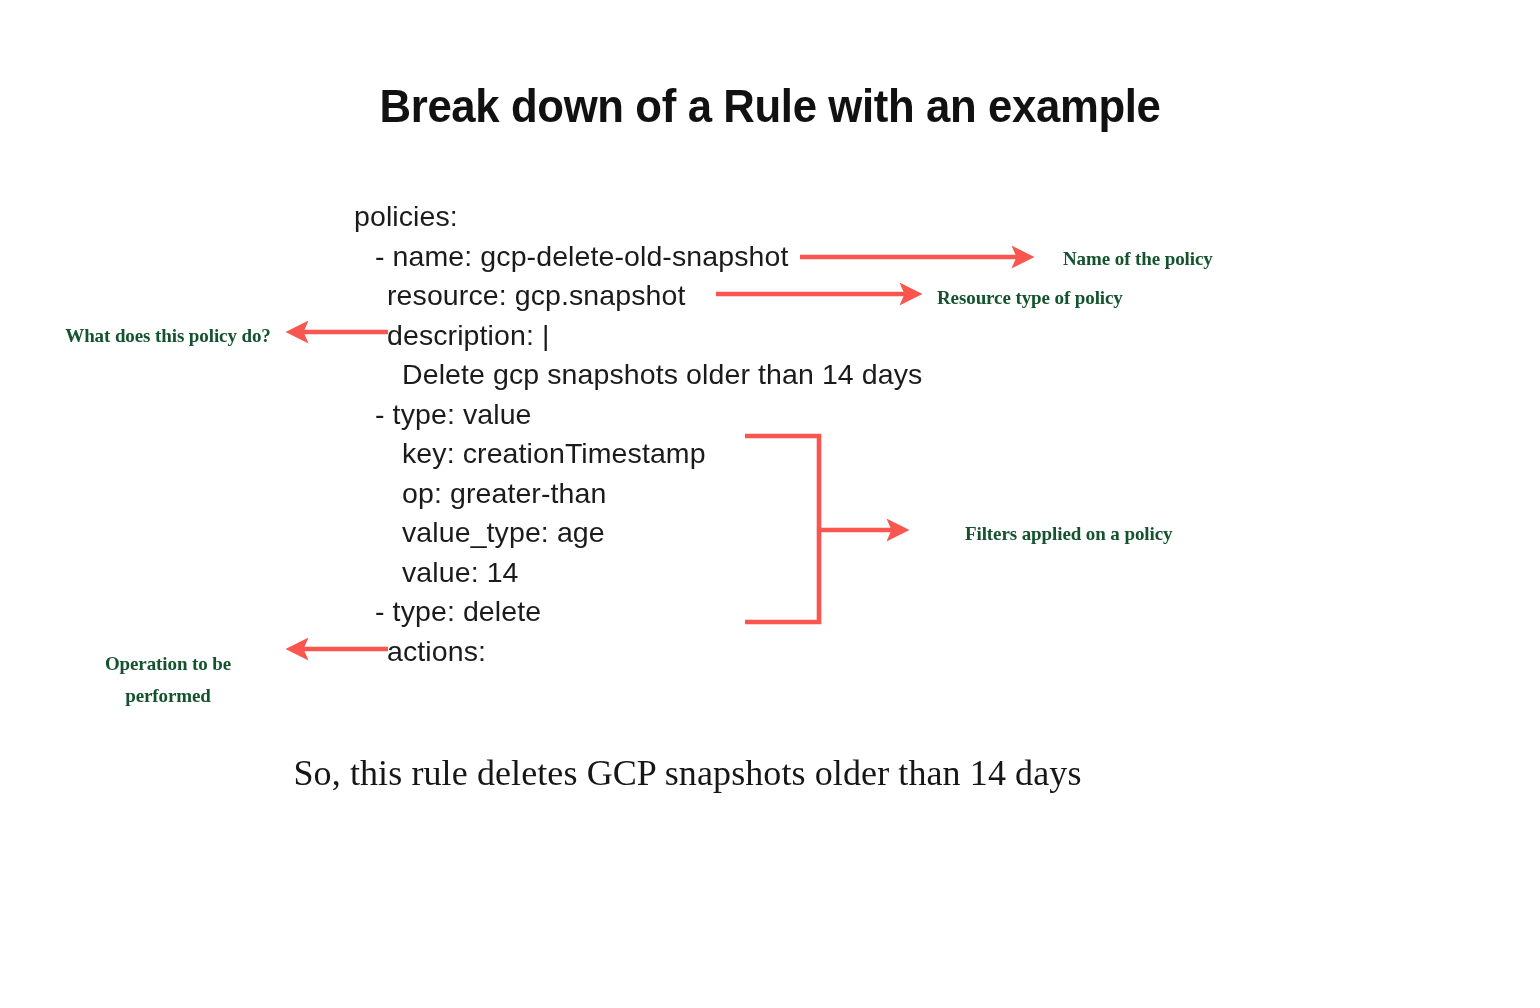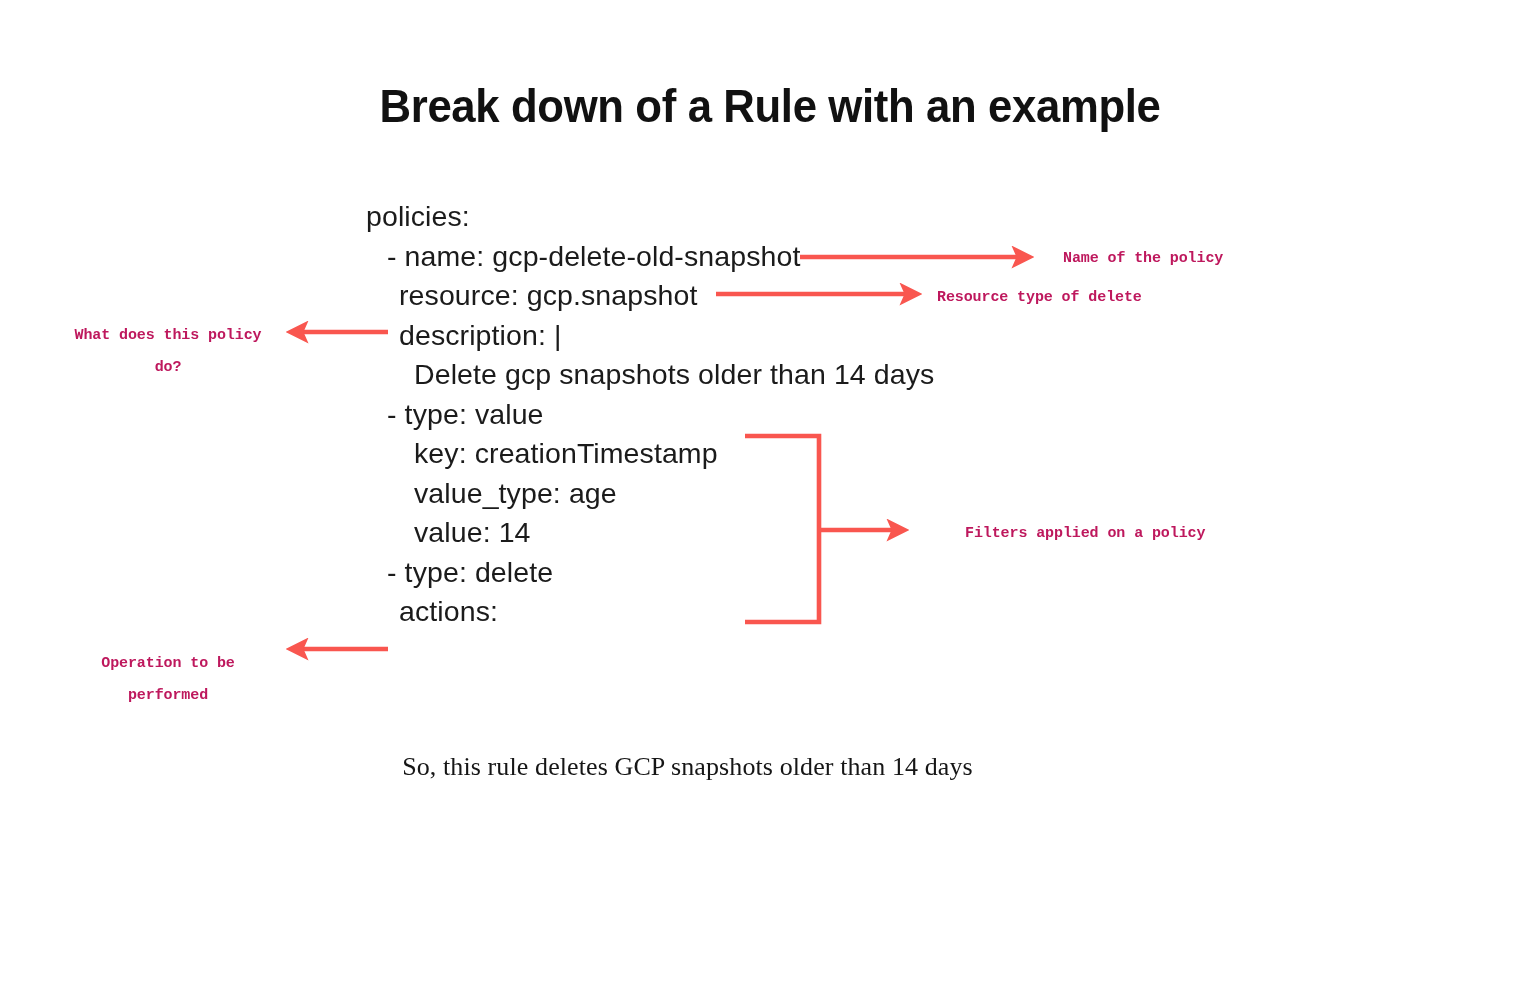--- a/index.html
+++ b/index.html
@@ -33,21 +33,21 @@
     letter-spacing: -0.4px;
     color: #111111;
     transform: scaleX(0.93);
     transform-origin: center top;
     white-space: nowrap;
   }
 
   
   #yaml-block {
     position: absolute;
-    left: 366px;
+    left: 354px;
     top: 197px;
     width: 700px;
   }
   .yaml-line {
     height: 39.5px;
     line-height: 39.5px;
     font-family: "Liberation Sans", sans-serif;
     font-size: 28.5px;
     font-weight: 300;
     color: #1b1b1b;
@@ -55,24 +55,24 @@
     letter-spacing: 0.1px;
   }
   .ind0 { padding-left: 0px;  }
   .ind1 { padding-left: 21px; }
   .ind2 { padding-left: 33px; }
   .ind3 { padding-left: 48px; }
 
   
   .anno-label {
     position: absolute;
-    font-family: Liberation Mono, monospace;
-    font-size: 15px;
+    font-family: Liberation Serif, serif;
+    font-size: 19px;
     font-weight: bold;
-    color: #be185d;
+    color: #14532d;
     letter-spacing: -0.1px;
     line-height: 32px;
     white-space: nowrap;
   }
   .anno-label.two-line { white-space: normal; text-align: center; }
 
   #label-name-of-policy     { left: 1063px; top: 243px; }
   #label-resource-type      { left: 937px;  top: 282px; }
   #label-what-does-policy   { left: 64px;   top: 320px; width: 208px; }
   #label-filters-applied    { left: 965px;  top: 518px; }
@@ -89,21 +89,21 @@
   }
 
   
   #summary-caption {
     position: absolute;
     left: 0;
     top: 752px;
     width: 1375px;
     text-align: center;
     font-family: "Liberation Serif", serif;
-    font-size: 26px;
+    font-size: 36px;
     font-weight: normal;
     color: #161616;
     letter-spacing: 0.1px;
     white-space: nowrap;
   }
 </style>
 </head>
 <body>
 
 <div id="canvas">
@@ -111,20 +111,21 @@
   <div id="page-title">Break down of a Rule with an example</div>
 
   <div id="yaml-block">
     <div class="yaml-line ind0">policies:</div>
     <div class="yaml-line ind1">- name: gcp-delete-old-snapshot</div>
     <div class="yaml-line ind2">resource: gcp.snapshot</div>
     <div class="yaml-line ind2">description: |</div>
     <div class="yaml-line ind3">Delete gcp snapshots older than 14 days</div>
     <div class="yaml-line ind1">- type: value</div>
     <div class="yaml-line ind3">key: creationTimestamp</div>
+    <div class="yaml-line ind3">op: greater-than</div>
     <div class="yaml-line ind3">value_type: age</div>
     <div class="yaml-line ind3">value: 14</div>
     <div class="yaml-line ind1">- type: delete</div>
     <div class="yaml-line ind2">actions:</div>
   </div>
 
   <svg id="annotations-svg" viewBox="0 0 1540 1008">
     <defs>
       <marker id="arrow-right-head" markerWidth="5" markerHeight="5" refX="3.6" refY="2.5" orient="auto" markerUnits="strokeWidth">
         <path d="M0,0 L5,2.5 L0,5 L1.1,2.5 Z" fill="#F9564F"></path>
@@ -143,21 +144,21 @@
     <g>
       <path d="M745,436 L819,436 L819,622 L745,622" fill="none" stroke="#F9564F" stroke-width="4.6" stroke-linejoin="miter" stroke-linecap="butt"></path>
       <line x1="819" y1="530" x2="903" y2="530" stroke="#F9564F" stroke-width="4.6" stroke-linecap="butt" marker-end="url(#arrow-right-head)"></line>
     </g>
 
     <line x1="388" y1="649" x2="292" y2="649" stroke="#F9564F" stroke-width="4.6" stroke-linecap="butt" marker-end="url(#arrow-left-head)"></line>
   </svg>
 
   <div class="anno-label" id="label-name-of-policy">Name of the policy</div>
 
-  <div class="anno-label" id="label-resource-type">Resource type of delete</div>
+  <div class="anno-label" id="label-resource-type">Resource type of policy</div>
 
   <div class="anno-label two-line" id="label-what-does-policy">What does this policy do?</div>
 
   <div class="anno-label" id="label-filters-applied">Filters applied on a policy</div>
 
   <div class="anno-label two-line" id="label-operation-performed">Operation to be performed</div>
 
   <div id="summary-caption">So, this rule deletes GCP snapshots older than 14 days</div>
 
 </div>

